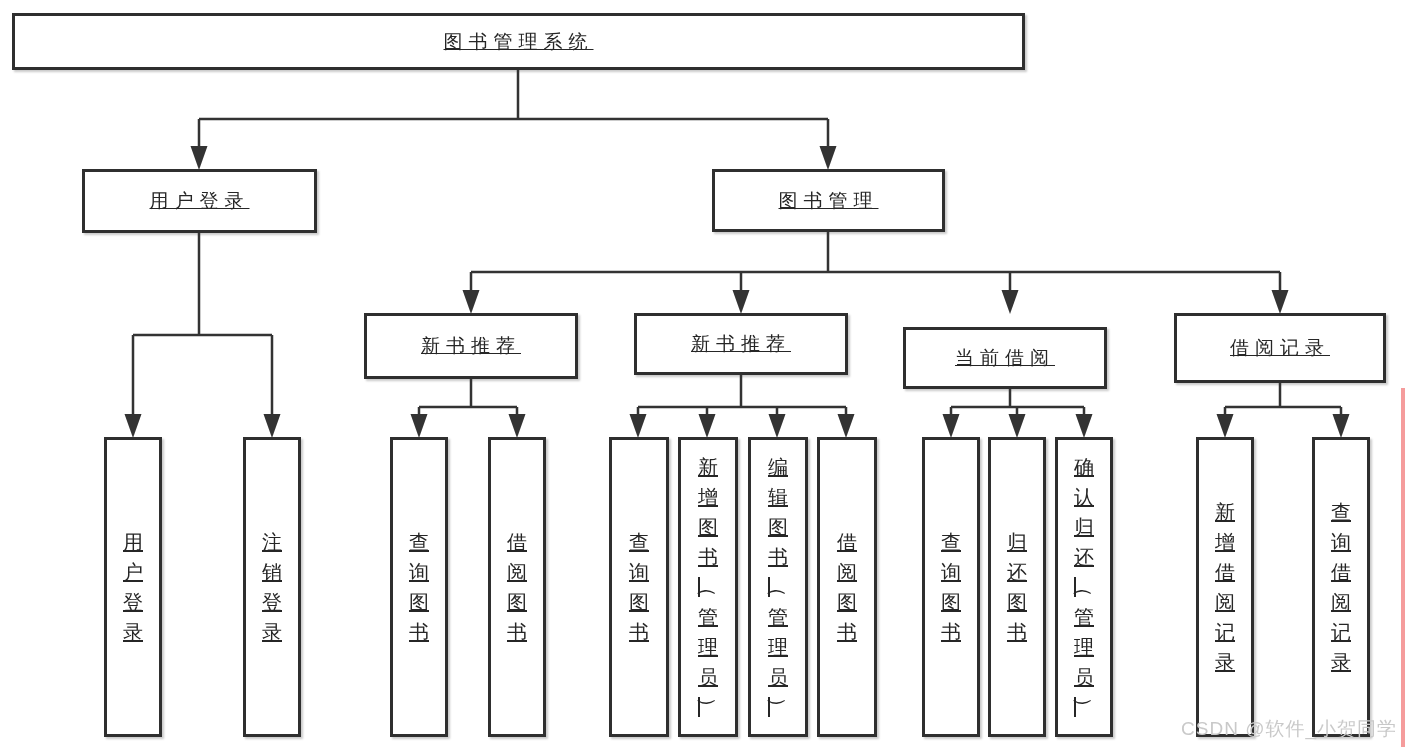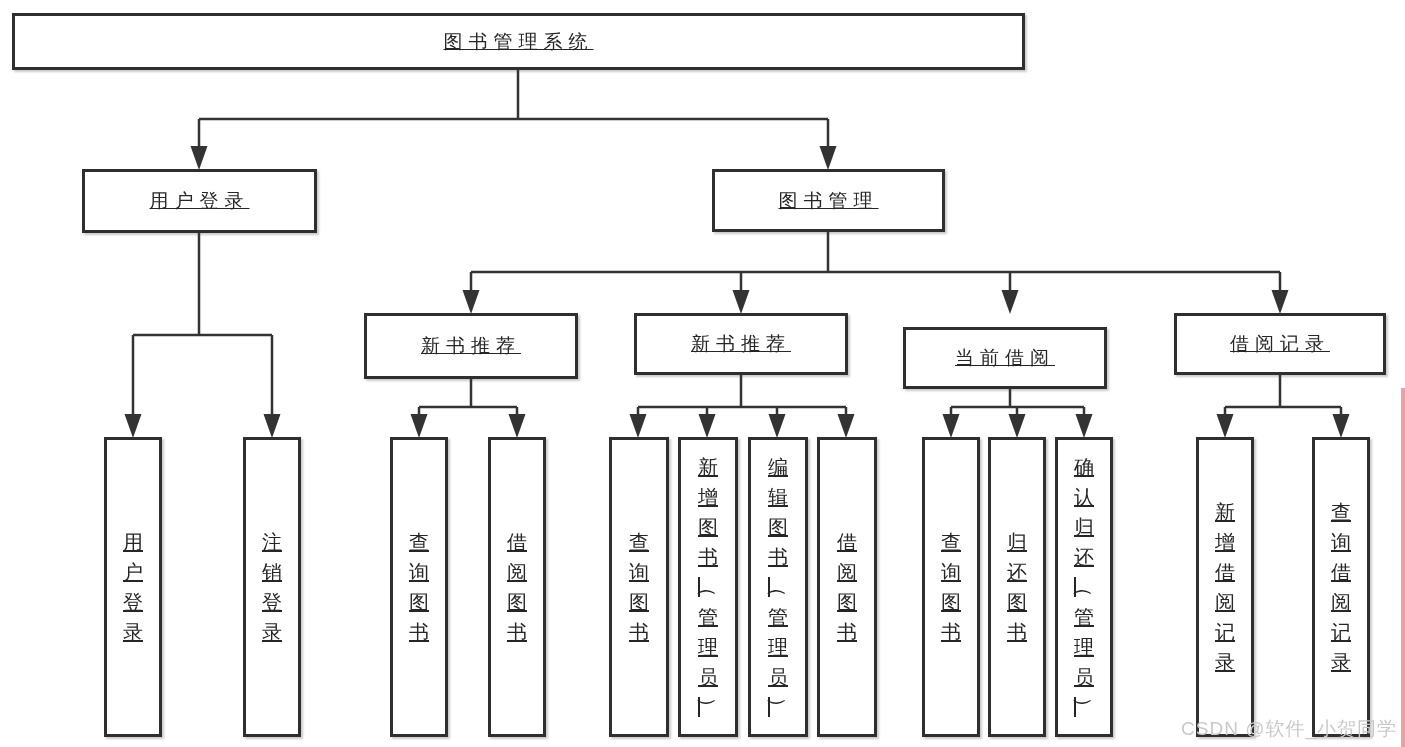--- a/index.html
+++ b/index.html
@@ -65,21 +65,21 @@
   </svg>
 
   <div class="box h" style="left:12px;top:13px;width:1013px;height:57px">图书管理系统</div>
 
   <div class="box h" style="left:82px;top:169px;width:235px;height:64px">用户登录</div>
   <div class="box h" style="left:712px;top:169px;width:233px;height:63px">图书管理</div>
 
   <div class="box h" style="left:364px;top:313px;width:214px;height:66px">新书推荐</div>
   <div class="box h" style="left:634px;top:313px;width:214px;height:62px">新书推荐</div>
   <div class="box h" style="left:903px;top:327px;width:204px;height:62px">当前借阅</div>
-  <div class="box h" style="left:1174px;top:313px;width:212px;height:62px">借阅记录</div>
+  <div class="box h" style="left:1174px;top:313px;width:212px;height:70px">借阅记录</div>
 
   <div class="box v" style="left:104px;top:437px;width:58px;height:300px">
       <span>用</span>
       <span>户</span>
       <span>登</span>
       <span>录</span>
     </div>
   <div class="box v" style="left:243px;top:437px;width:58px;height:300px">
       <span>注</span>
       <span>销</span>

